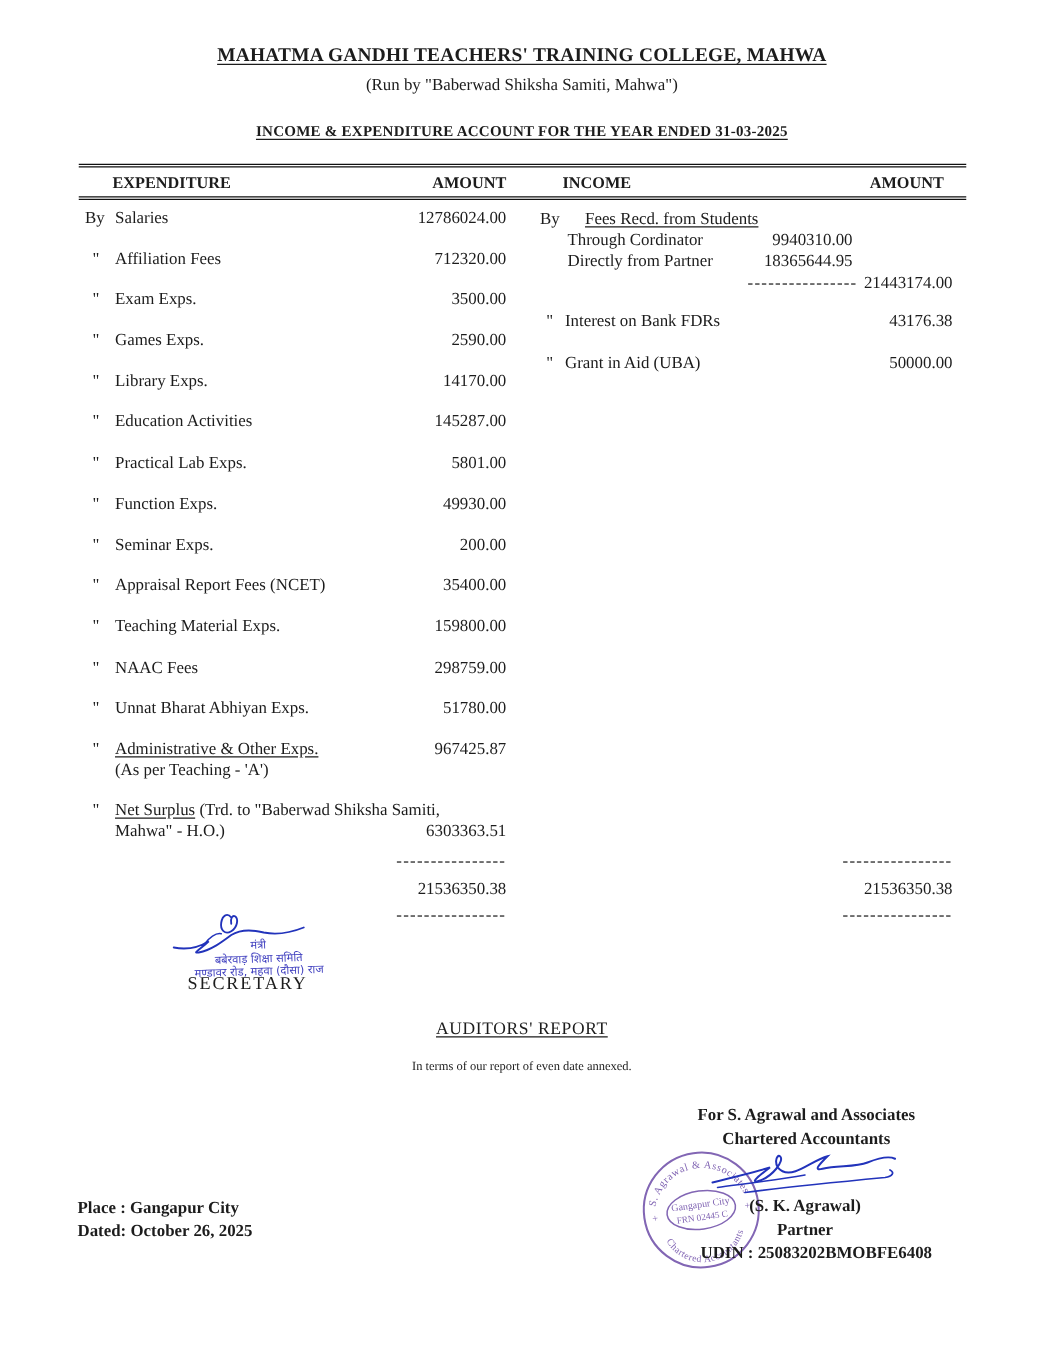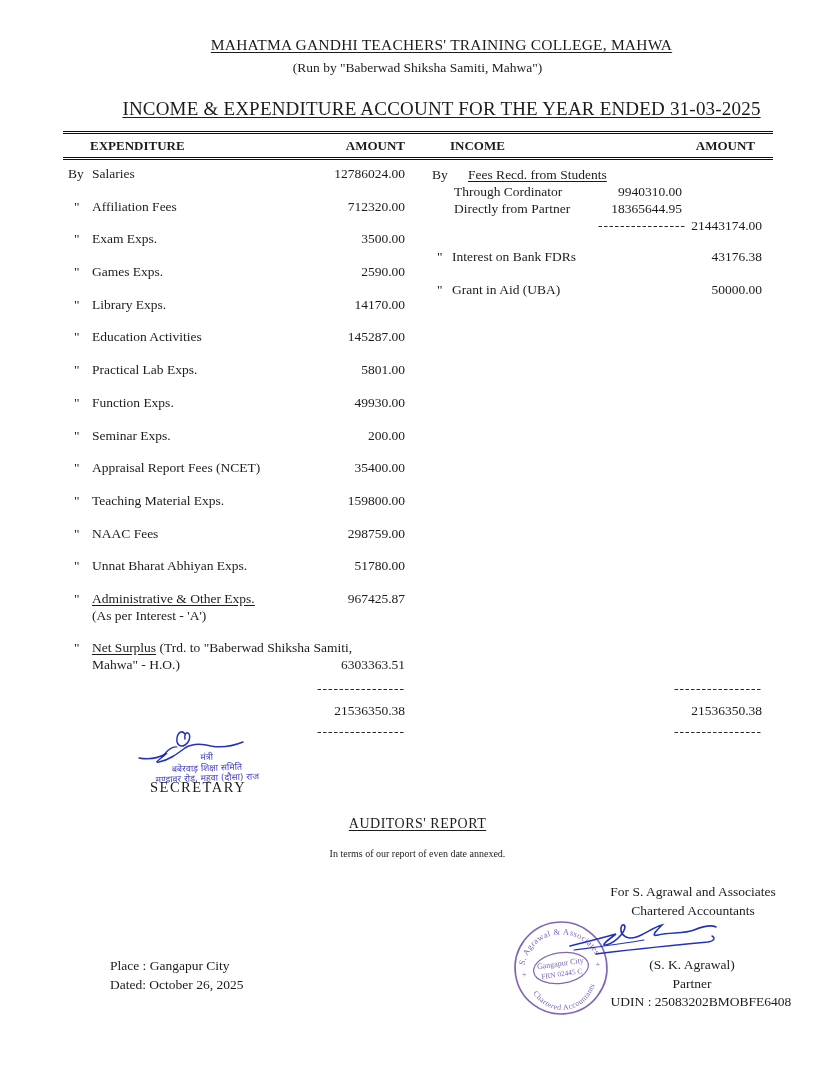--- a/index.html
+++ b/index.html
@@ -1,24 +1,24 @@
 <!DOCTYPE html>
 <html><head>
 <meta charset="utf-8">
 <style>
   html,body{margin:0;padding:0;background:#e8e8e8;}
   .page{position:relative;width:835px;height:1080px;background:#ffffff;margin:0 auto;
         font-family:"Liberation Serif", serif;color:#1c1c1c;overflow:hidden;}
   .abs{position:absolute;}
   .center{left:0;right:0;text-align:center;}
-  .b{font-weight:normal;padding-left:48px;}
+  .b{font-weight:bold;}
   .u{text-decoration:underline;text-underline-offset:2px;}
   .hdr-title{top:36px;font-size:15.5px;letter-spacing:.2px;}
   .hdr-sub{top:60px;font-size:13.5px;}
-  .stmt-title{top:98px;font-size:19px;letter-spacing:.2px;}
+  .stmt-title{top:98px;font-size:12px;letter-spacing:.2px;}
 
   .thead{left:63px;top:131px;width:710px;height:23px;
          border-top:3px double #111;border-bottom:3px double #111;
          font-size:13px;font-weight:bold;}
   .thead span{position:absolute;top:4px;}
   .th-exp{left:27px;}
   .th-amt1{left:250px;width:92px;text-align:right;}
   .th-inc{left:387px;}
   .th-amt2{right:18px;}
 
@@ -154,21 +154,21 @@
     </div>
     <div class="xrow">
       <span class="pfx">"</span>
       <span class="lbl">Unnat Bharat Abhiyan Exps.</span>
       <span class="amt">51780.00</span>
     </div>
     <div class="xrow tall2">
       <span class="pfx">"</span>
       <span class="lbl u">Administrative &amp; Other Exps.</span>
       <span class="amt">967425.87</span>
-      <span class="note">(As per Interest - 'A')</span>
+      <span class="note">(As per Teaching - 'A')</span>
     </div>
     <div class="xrow ns">
       <span class="pfx">"</span>
       <span class="lbl"><span class="u">Net Surplus</span><span> (Trd. to "Baberwad Shiksha Samiti,</span></span>
       <span class="line2">Mahwa" - H.O.)</span>
       <span class="amt2">6303363.51</span>
     </div>
   </div>
 
   <div class="abs total-block tb-left">

